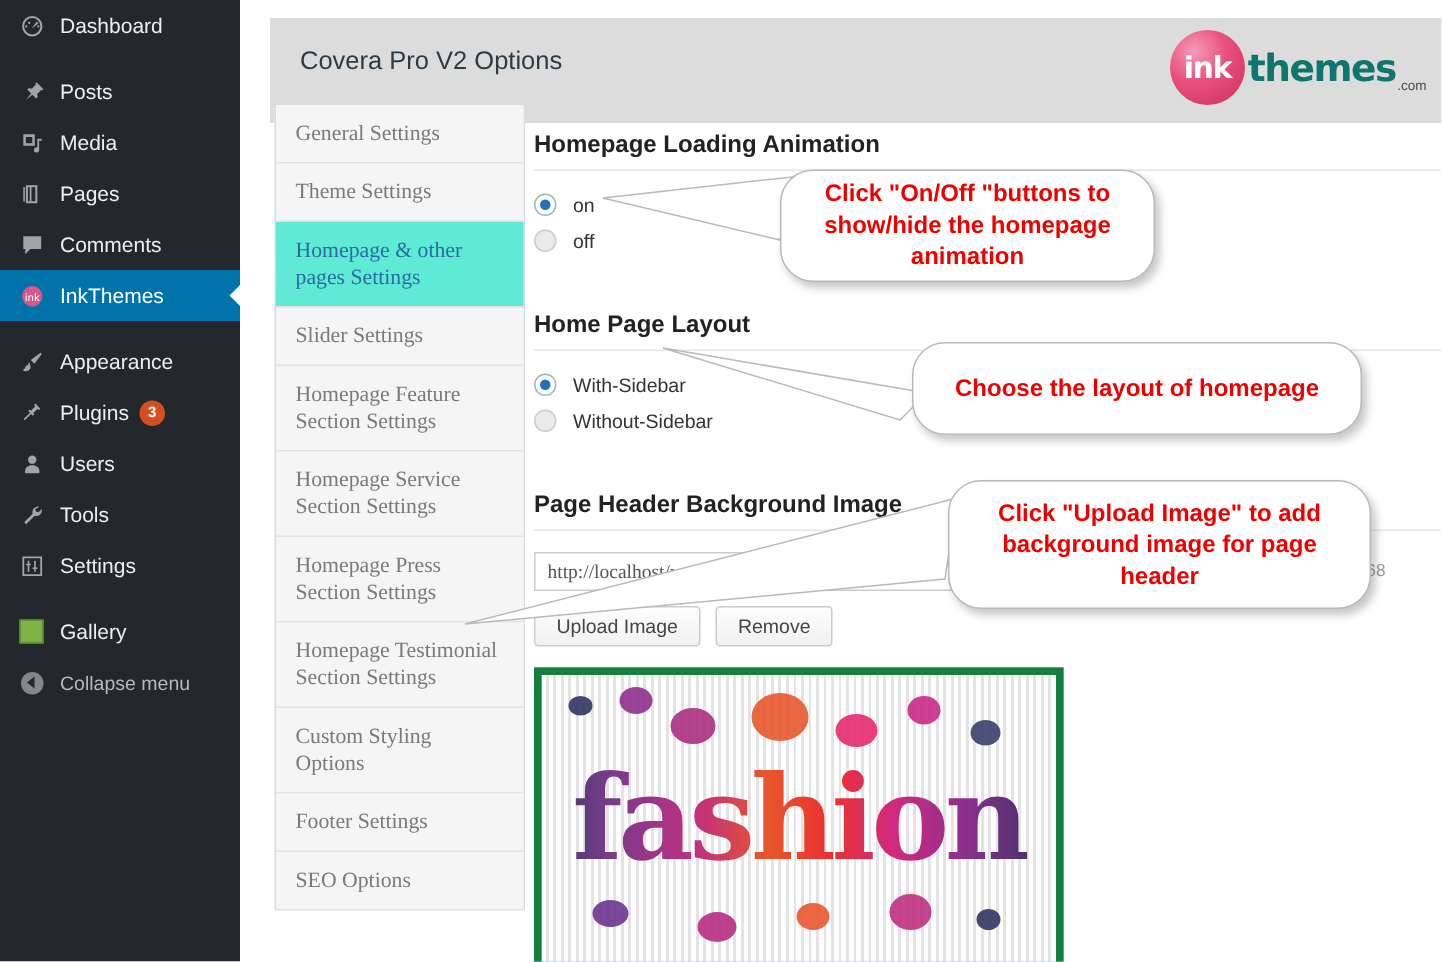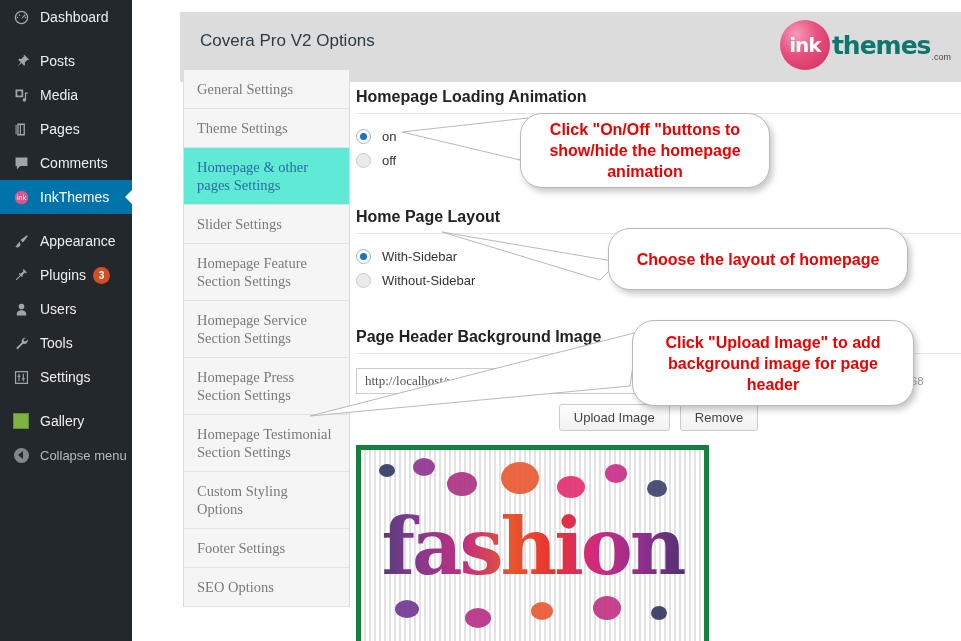--- a/index.html
+++ b/index.html
@@ -4,21 +4,21 @@
 <style>
   html,body{margin:0;padding:0;}
   body{
     width:961px;height:641px;overflow:hidden;
     font-family:"Liberation Sans", sans-serif;
     background:#fff;position:relative;
   }
 
   
   #wp-sidebar{
-    position:absolute;left:0;top:0;width:132px;height:641px;
+    position:absolute;left:0;top:0;width:160px;height:641px;
     background:#23282d;color:#eee;
   }
   .wp-menu-item{
     position:relative;display:flex;align-items:center;
     height:34px;padding-left:11px;box-sizing:border-box;
     font-size:14px;color:#eee;cursor:pointer;
   }
   .wp-menu-item .wp-ico{
     width:20px;height:20px;margin-right:9px;flex:0 0 20px;
     display:flex;align-items:center;justify-content:center;
@@ -117,21 +117,21 @@
   .radio-line span{font-size:13px;color:#333;}
   .hint{font-size:11.5px;color:#9a9a9a;padding-top:13px;}
 
   .url-input{
     width:536px;height:26px;box-sizing:border-box;
     border:1px solid #ccc;background:#fff;
     font-family:"Liberation Serif", serif;font-size:13px;color:#555;
     padding:0 8px;line-height:24px;
   }
   .dims{font-size:11.5px;color:#9a9a9a;margin-left:8px;}
-  .btnrow{display:flex;gap:10px;padding-top:10px;justify-content:center;}
+  .btnrow{display:flex;gap:10px;padding-top:10px;}
   .btn{
     border:1px solid #ccc;border-radius:3px;
     background:linear-gradient(#fdfdfd,#f1f1f1);
     padding:5px 14px;font-size:13px;color:#444;cursor:pointer;
   }
 
   
   #preview{
     position:relative;width:343px;height:195px;margin-top:14px;
     border:5px solid #15803d;overflow:hidden;background:#0ea5e9;

